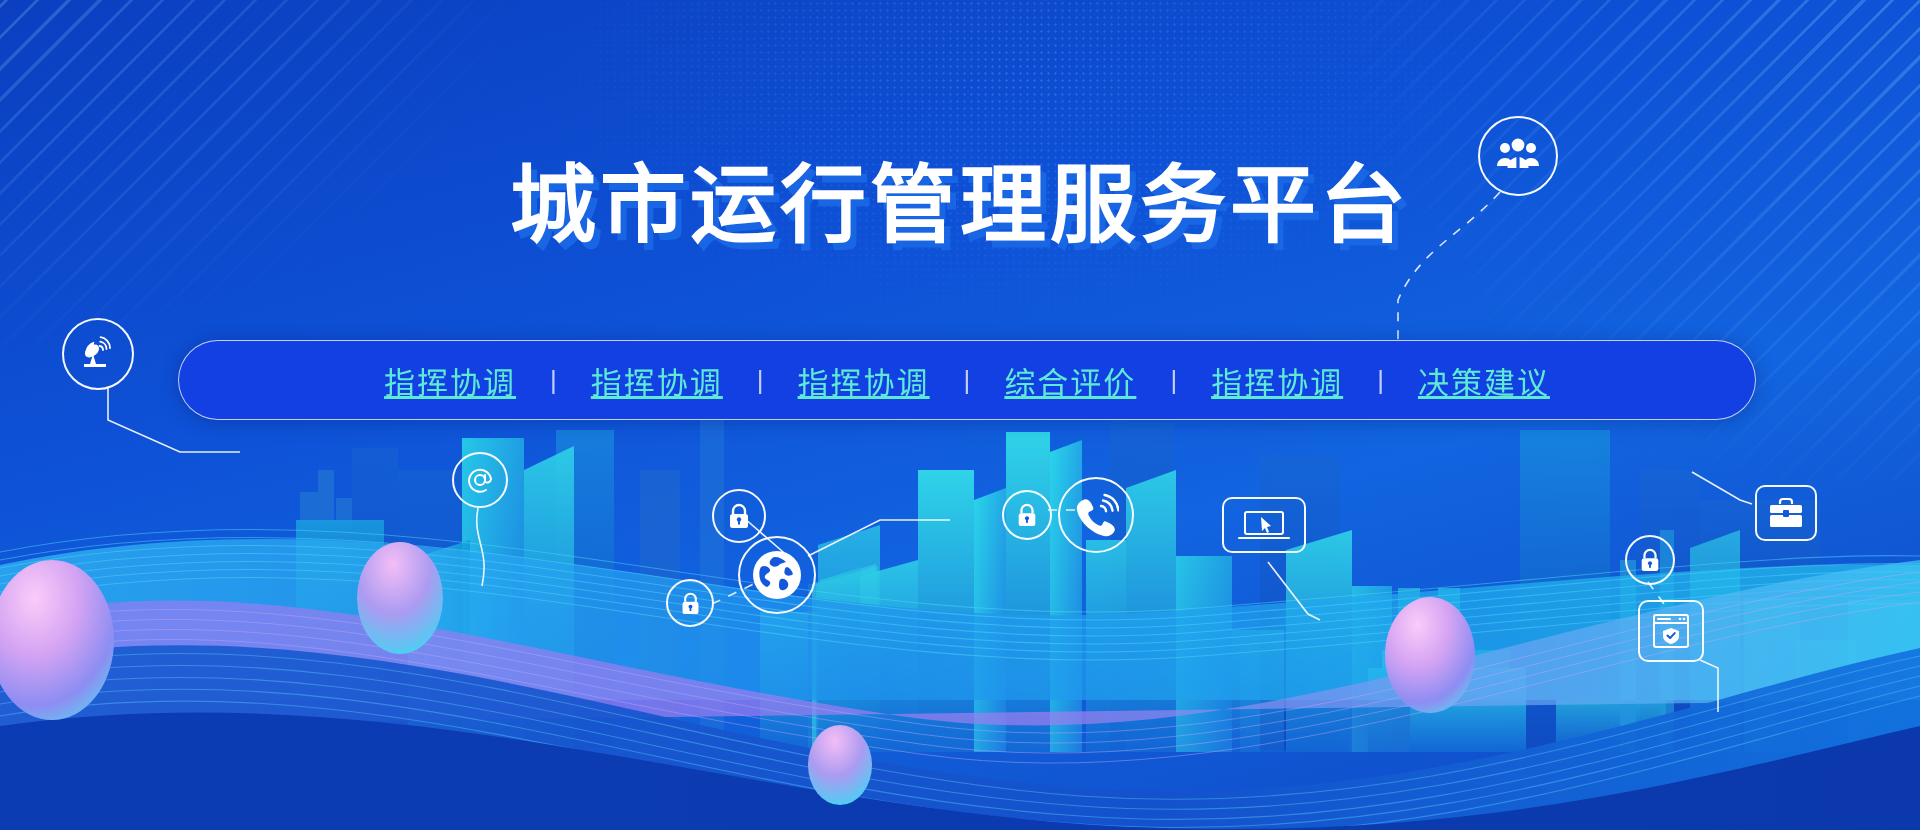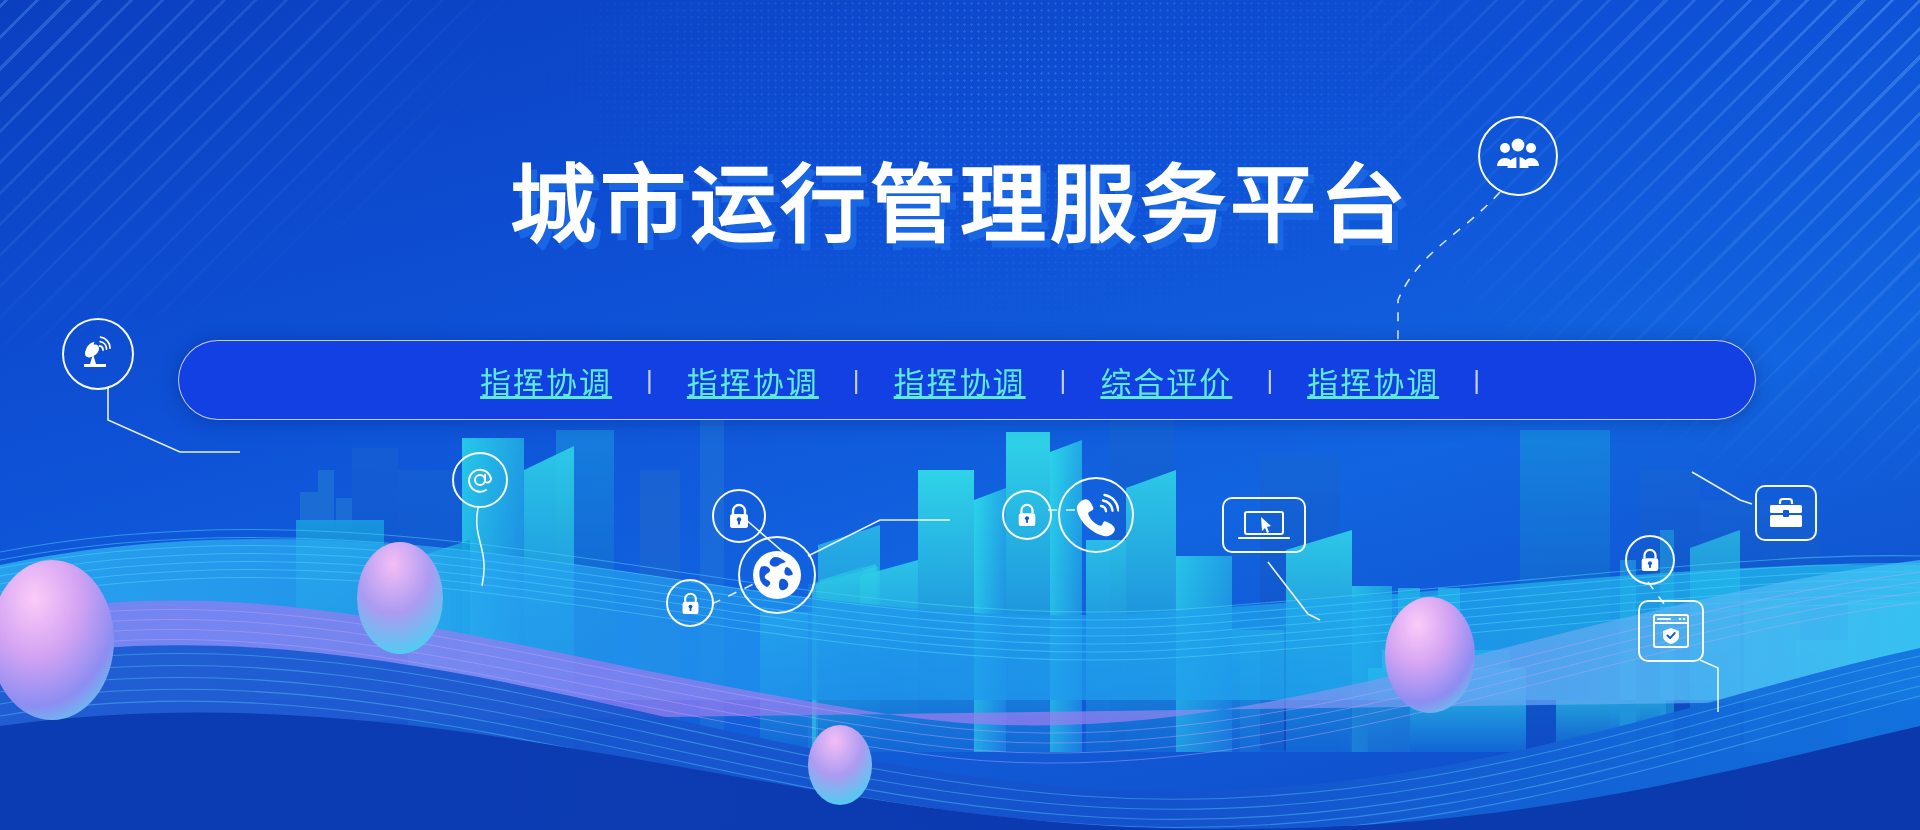--- a/index.html
+++ b/index.html
@@ -340,20 +340,21 @@
     <span class="nav-item">指挥协调</span>
     <span class="nav-sep">|</span>
     <span class="nav-item">指挥协调</span>
     <span class="nav-sep">|</span>
     <span class="nav-item">指挥协调</span>
     <span class="nav-sep">|</span>
     <span class="nav-item">综合评价</span>
     <span class="nav-sep">|</span>
     <span class="nav-item">指挥协调</span>
     <span class="nav-sep">|</span>
+    <span class="nav-item">决策建议</span>
   </nav>
 
   <div class="badge circle" style="left:62px;top:318px;width:72px;height:72px">
     <svg width="40" height="40" viewBox="0 0 40 40" fill="#fff">
       <path d="M6 30 h22 v3 H6z"></path>
       <path d="M15 20 l3 10 h-6z"></path>
       <path d="M7 19 c0-6 5-11 11-11 l-2 5 c-3 0-5 2-5 5 z" transform="rotate(-12 16 16)"></path>
       <ellipse cx="14" cy="17" rx="8" ry="5.2" transform="rotate(-38 14 17)"></ellipse>
       <g stroke="#fff" stroke-width="1.8" fill="none" stroke-linecap="round">
         <path d="M25 16 a4 4 0 0 0 -3.4 -4"></path>

